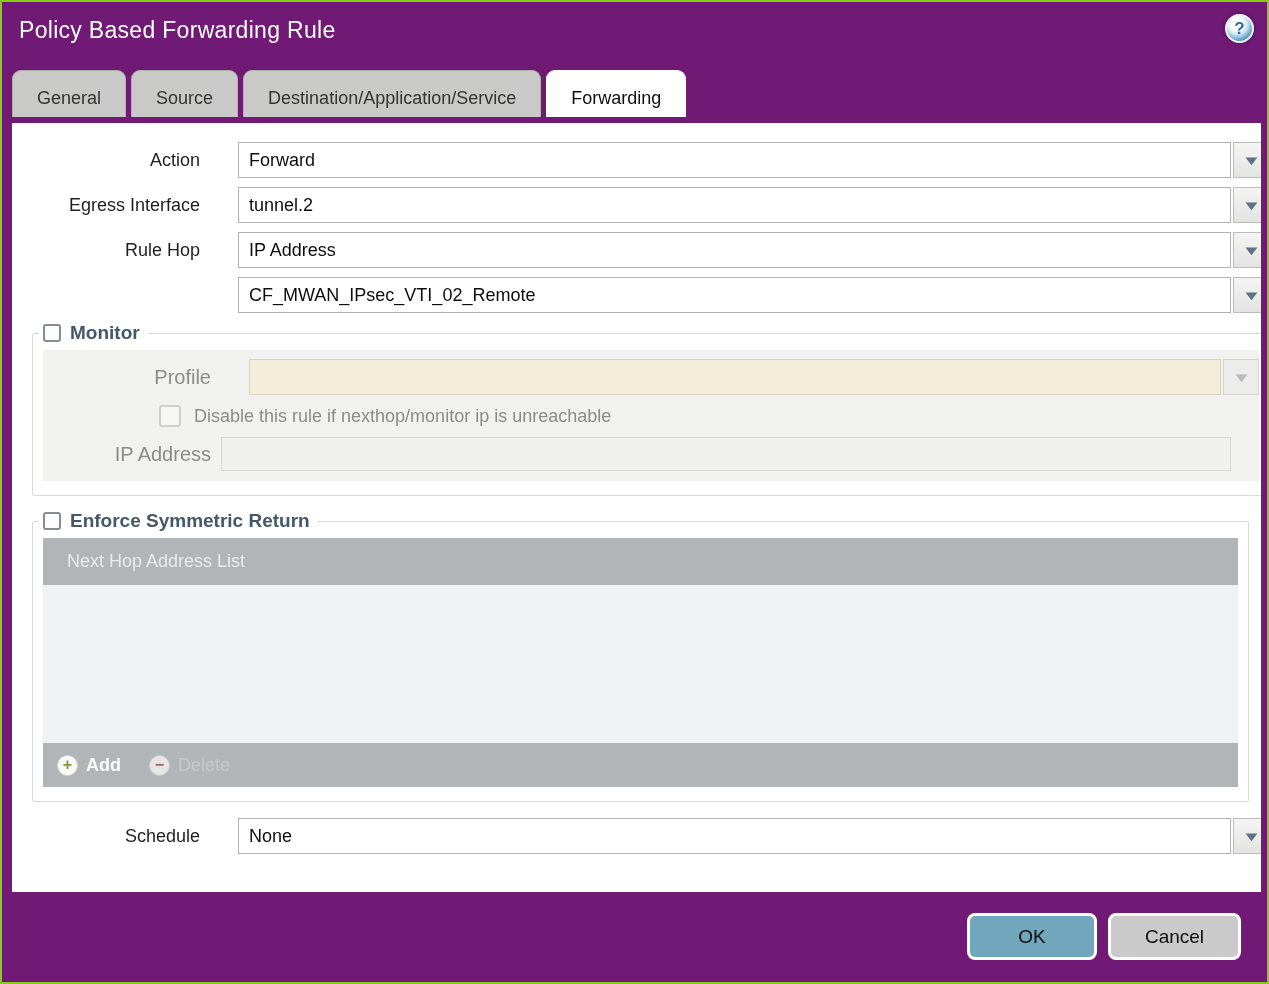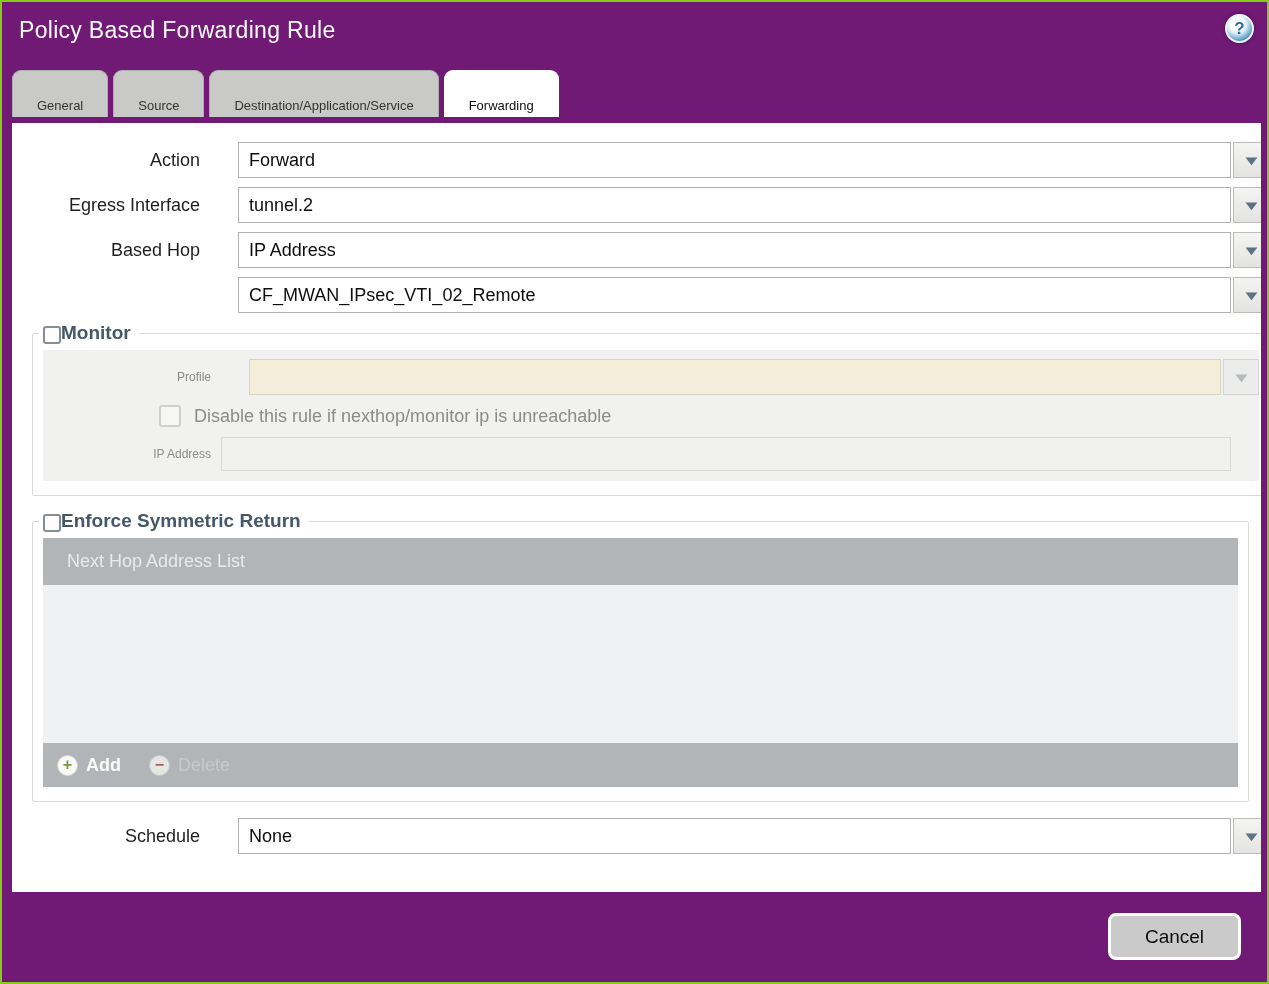--- a/index.html
+++ b/index.html
@@ -23,24 +23,24 @@
     display:flex; align-items:center; justify-content:center;
     color:#2470a5; font-weight:bold; font-size:17px;
     box-shadow:0 0 4px rgba(0,0,0,.35);
   }
   
   .tabbar {
     position:absolute; left:10px; top:68px; height:47px;
     display:flex; align-items:flex-end; gap:5px;
   }
   .tab {
-    height:47px; line-height:46px; padding:12px 24px;
+    height:47px; line-height:46px; padding:4px 24px;
     background:#c9c9c7; color:#333331;
     border:1px solid #aeaeac; border-bottom:none;
-    border-radius:9px 9px 0 0; font-size:13px; cursor:pointer; white-space:nowrap;
+    border-radius:9px 9px 0 0; font-size:18px; cursor:pointer; white-space:nowrap;
   }
   .tab.active { background:#ffffff; border-color:#ffffff; color:#0e0e0e; }
   
   .panel {
     position:absolute; left:10px; top:121px; width:1249px; height:769px;
     background:#ffffff; padding-top:19px; overflow:hidden;
   }
   .frow { display:flex; align-items:center; height:36px; margin-bottom:9px; }
   .flabel {
     width:198px; text-align:right; padding-right:10px;
@@ -61,34 +61,34 @@
   }
   .arr { color:#5d7385; font-size:13px; transform:scale(1.55,1.0); }
   .combo-btn.dis { background:#ececea; border-color:#d4d4d2; cursor:default; }
   .combo-btn.dis .arr { color:#b6bbc0; }
   
   fieldset.group {
     margin:4px 12px 0 20px; padding:0 0 2px 0;
     border:1px solid #d9d9d7; border-radius:2px;
   }
   fieldset.group legend {
-    display:flex; align-items:flex-end; 
+    display:flex; align-items:center; gap:9px;
     margin-left:6px; padding:0 8px 0 4px;
   }
   .cb {
     width:18px; height:18px; background:#fdfdfd;
     border:2px solid #868d97; border-radius:3px; cursor:pointer; flex:none;
   }
   .legend-text { font-size:19px; font-weight:bold; color:#44576b; }
   .gray-panel { background:#f1f1ef; margin:6px 10px 12px 10px; padding:9px 0 10px 0; }
   .grow { display:flex; align-items:center; margin-bottom:10px; }
   .grow:last-child { margin-bottom:0; }
   .glabel {
     width:178px; text-align:right; padding-right:10px;
-    font-size:12px; color:#8b8b89; flex:none;
+    font-size:20px; color:#8b8b89; flex:none;
   }
   .combo.narrow { width:1010px; }
   .combo-value.beige { background:#f3edda; border-color:#d8d3c3; }
   .cb.dis {
     width:22px; height:22px; border:2px solid #cfcfcd; background:#f6f6f4;
     border-radius:3px; cursor:default;
   }
   .gray-text { font-size:18px; color:#8b8b89; margin-left:13px; }
   .dis-input {
     width:1010px; height:34px; background:#f0f0ee;
@@ -162,21 +162,21 @@
       <div class="flabel">Egress Interface</div>
       <div class="combo">
         <div class="combo-value">tunnel.2</div>
         <div class="combo-btn">
           <span class="arr">▼</span>
         </div>
       </div>
     </div>
 
     <div class="frow">
-      <div class="flabel">Based Hop</div>
+      <div class="flabel">Rule Hop</div>
       <div class="combo">
         <div class="combo-value">IP Address</div>
         <div class="combo-btn">
           <span class="arr">▼</span>
         </div>
       </div>
     </div>
 
     <div class="frow">
       <div class="spacer-label"></div>
@@ -242,15 +242,16 @@
       <div class="combo">
         <div class="combo-value">None</div>
         <div class="combo-btn">
           <span class="arr">▼</span>
         </div>
       </div>
     </div>
 
   </div>
 
+  <div class="btn btn-ok">OK</div>
   <div class="btn btn-cancel">Cancel</div>
 
 </div>
 
 </body></html>

